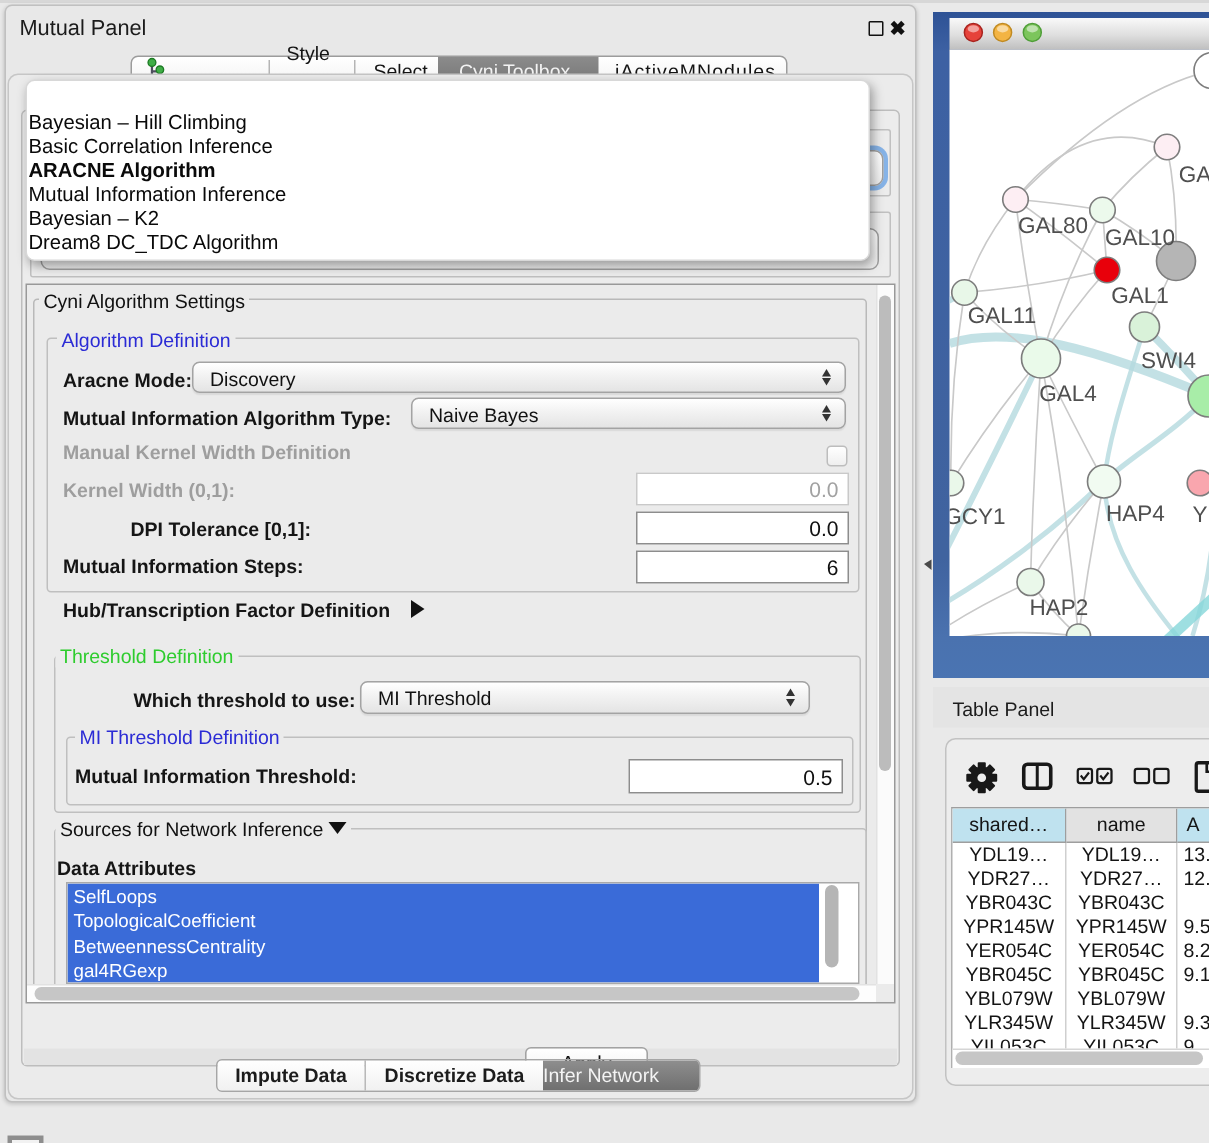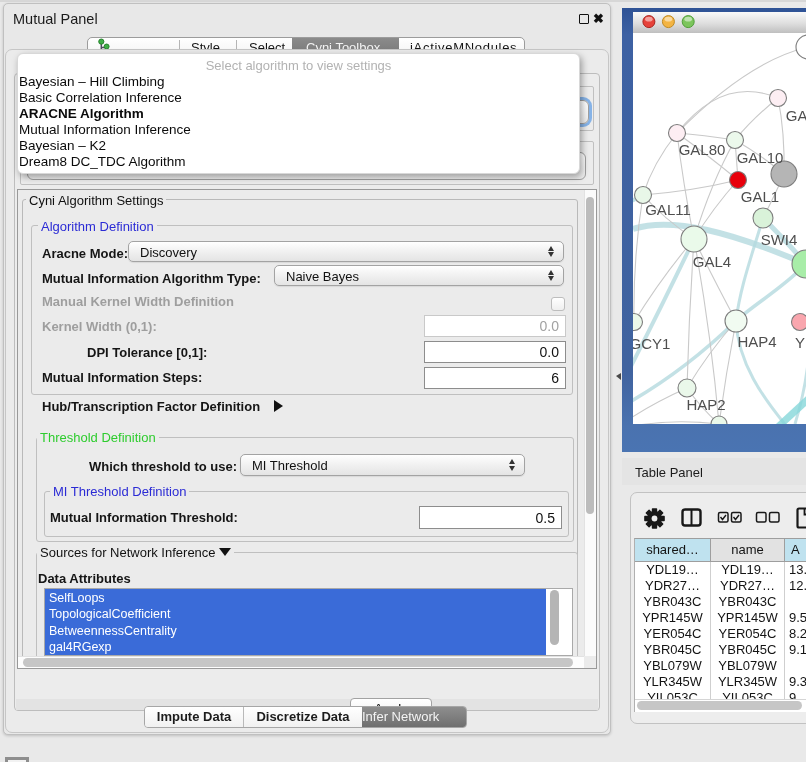--- a/index.html
+++ b/index.html
@@ -43,21 +43,21 @@
 <div class="abs" style="left:87px;top:37px;width:436px;height:21px;border:1px solid #9c9c9c;
      border-radius:5px;background:linear-gradient(#ffffff,#f1f1f1);"></div>
 <svg class="abs" style="left:98px;top:38px;" width="16" height="16" viewBox="0 0 16 16">
   <path d="M3.3,5 V14 H7.5 M3.3,9.5 H6.5" stroke="#4e4e5e" stroke-width="1.5" fill="none"></path>
   <circle cx="3.3" cy="3.6" r="2.6" fill="#3fae46" stroke="#1d7a24" stroke-width="0.9"></circle>
   <circle cx="8.6" cy="8.5" r="2.5" fill="#3fae46" stroke="#1d7a24" stroke-width="0.9"></circle>
   <circle cx="8.2" cy="14.2" r="2.5" fill="#3fae46" stroke="#1d7a24" stroke-width="0.9"></circle>
 </svg>
 <div class="abs" style="left:116px;top:40px;font-size:10px;color:#14532d;margin-top:28px;">Network</div>
 <div class="abs" style="left:179px;top:40px;width:1px;height:16px;background:#b5b5b5;"></div>
-<div class="abs" style="left:191px;top:40px;font-size:13px;color:#141414;">Style</div>
+<div class="abs" style="left:191px;top:28px;font-size:13px;color:#141414;">Style</div>
 <div class="abs" style="left:236px;top:40px;width:1px;height:16px;background:#b5b5b5;"></div>
 <div class="abs" style="left:249px;top:40px;font-size:13px;color:#141414;">Select</div>
 <div class="abs" style="left:292px;top:38px;width:107px;height:20px;background:linear-gradient(#8b8b8b,#757575);"></div>
 <div class="abs" style="left:306px;top:40px;font-size:13px;color:#f3f3f3;">Cyni Toolbox</div>
 <div class="abs" style="left:410px;top:40px;font-size:13px;letter-spacing:0.7px;color:#141414;">jActiveMNodules</div>
 
 <div class="abs" style="left:5px;top:49px;width:602px;height:682px;
      background:#ebebeb;border:1px solid #c6c6c6;border-radius:7px;"></div>
 
 <div class="abs" style="left:14px;top:73px;width:584px;height:636px;
@@ -111,21 +111,21 @@
       <span class="v">6</span>
     </div>
 
   <div class="lbl" style="position:absolute;left:24px;top:209px;">Hub/Transcription Factor Definition</div>
   <div class="abs" style="left:256px;top:210px;width:0;height:0;border-top:6px solid transparent;border-bottom:6px solid transparent;border-left:9px solid #111;"></div>
 
   <div class="groupbox" style="left:18px;top:247px;width:536px;height:103px;"></div>
   <div class="gtitle" style="left:19px;top:240px;color:#2ecc2e;">Threshold Definition</div>
 
   <div class="lbl" style="position:absolute;left:60px;top:269px;width:159px;text-align:right;">Which threshold to use:</div>
-  <div class="combo" style="left:222px;top:264px;width:283px;height:20px;">
+  <div class="combo" style="left:222px;top:264px;width:283px;height:20px;padding-left:15px;">
     <div class="ct">MI Threshold</div>
       <div class="stepper"></div>
     </div>
 
   <div class="groupbox" style="left:26px;top:301px;width:523px;height:44px;"></div>
   <div class="gtitle" style="left:32px;top:294px;color:#2b2bd5;">MI Threshold Definition</div>
   <div class="lbl" style="position:absolute;left:32px;top:320px;">Mutual Information Threshold:</div>
   <div class="field" style="left:401px;top:316px;width:141px;height:21px;">
       <span class="v">0.5</span>
     </div>
@@ -152,21 +152,20 @@
 
 <div class="abs" style="left:144px;top:706px;width:321px;height:20px;border:1px solid #a6a6a6;border-radius:4px;overflow:hidden;display:flex;font-size:13px;font-weight:bold;">
   <div style="width:98px;background:linear-gradient(#ffffff,#f1f1f1);border-right:1px solid #b9b9b9;color:#1c1c1c;text-align:center;line-height:20px;">Impute Data</div>
   <div style="width:118px;background:linear-gradient(#ffffff,#f1f1f1);color:#1c1c1c;text-align:center;line-height:20px;">Discretize Data</div>
   <div style="flex:1;background:linear-gradient(#8e8e8e,#6f6f6f);color:#f4f4f4;text-align:left;line-height:20px;font-weight:normal;">Infer Network</div>
 </div>
 
 <div class="abs" style="left:17px;top:53px;width:561px;height:119px;background:#fff;
      border:1px solid #d8d8d8;border-radius:6px;z-index:50;
      box-shadow:2px 3px 7px rgba(0,0,0,0.35);">
-  <div style="position:absolute;left:0;right:0;top:4px;text-align:center;font-size:13px;color:#b2b2b2;">Select algorithm to view settings</div>
   <div style="position:absolute;left:1px;top:20px;font-size:13.5px;color:#0a0a0a;line-height:16px;">
     Bayesian – Hill Climbing<br>
     Basic Correlation Inference<br>
     <b>ARACNE Algorithm</b><br>
     Mutual Information Inference<br>
     Bayesian – K2<br>
     Dream8 DC_TDC Algorithm
   </div>
 </div>
 

